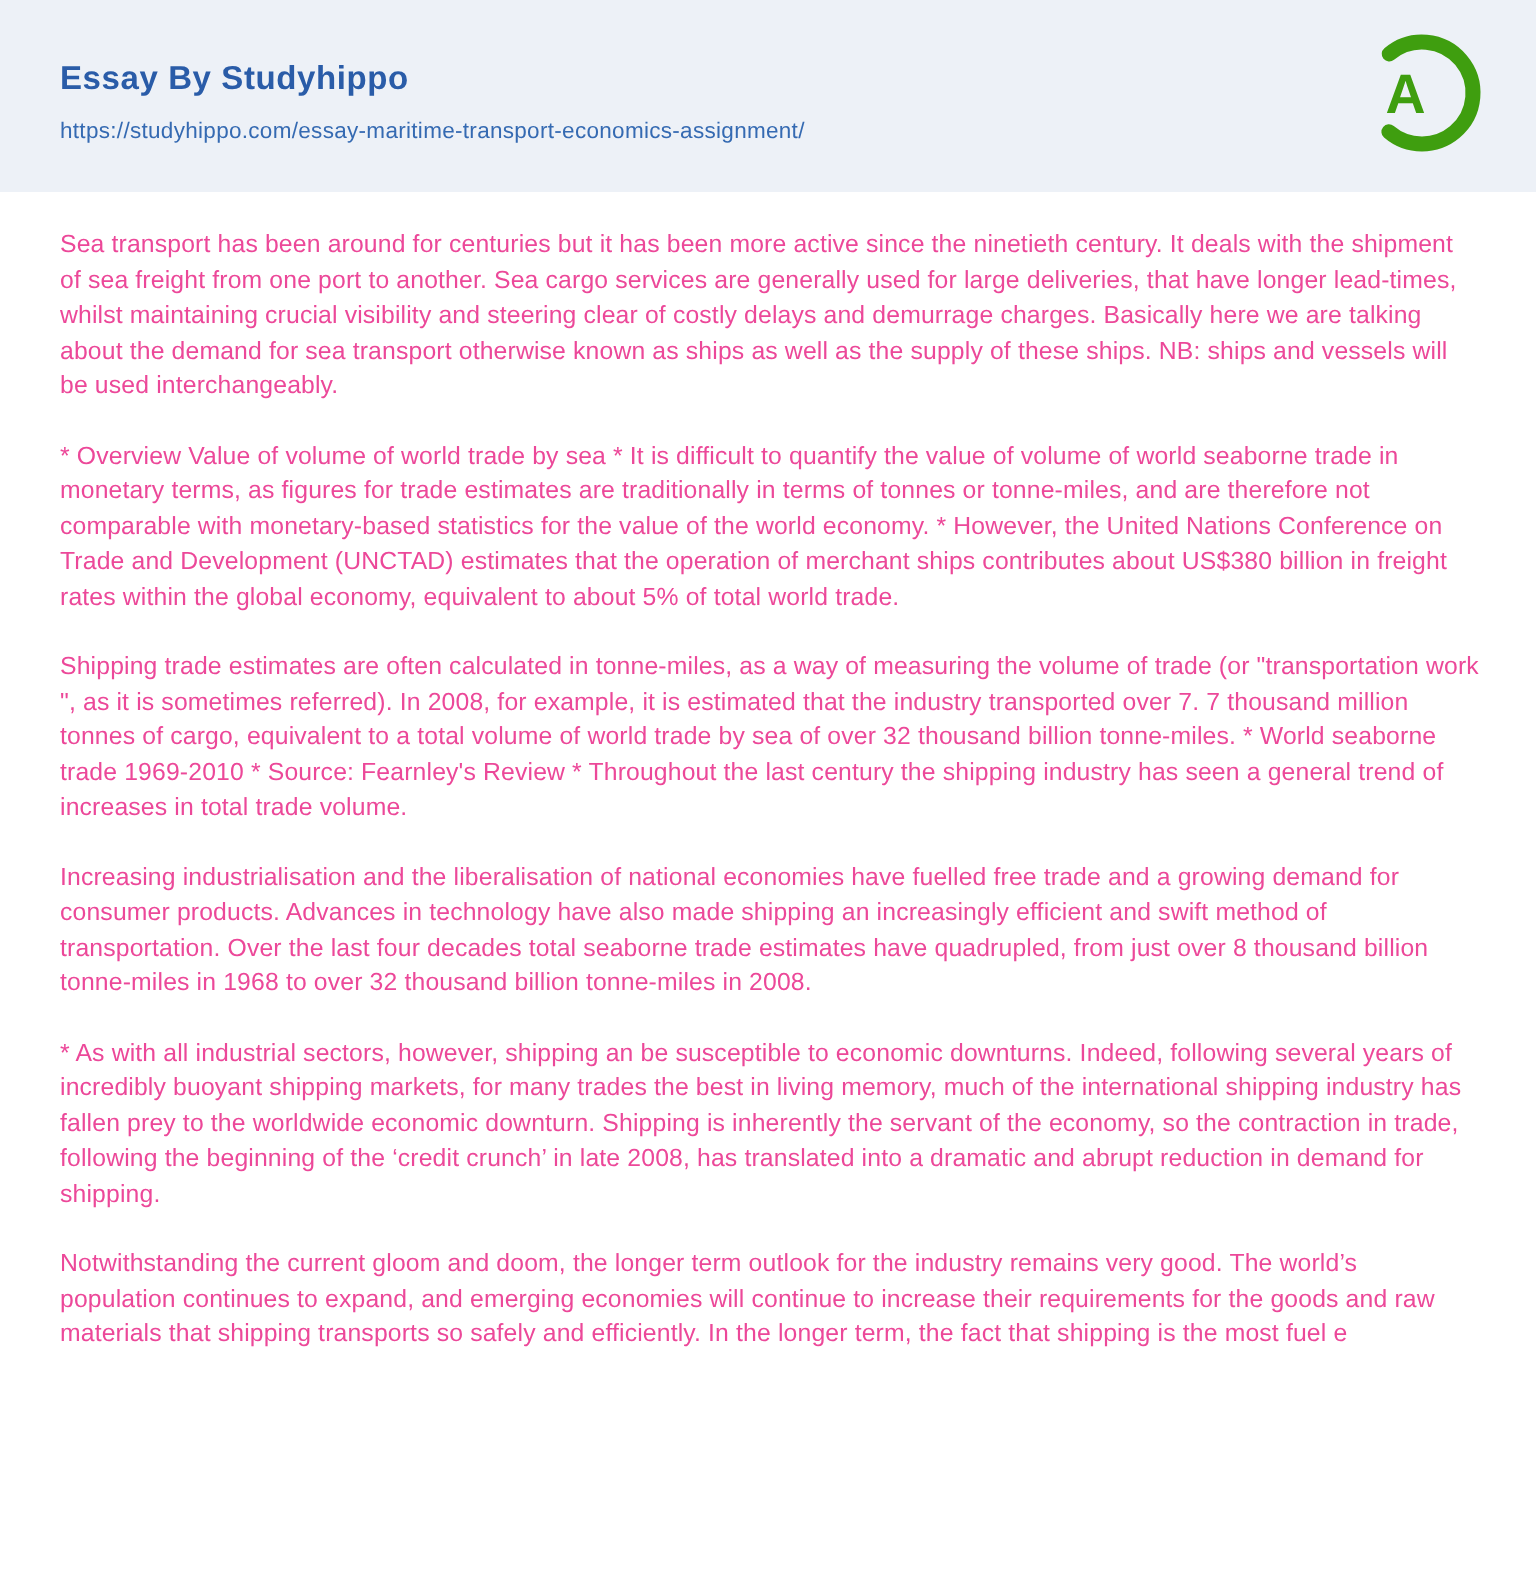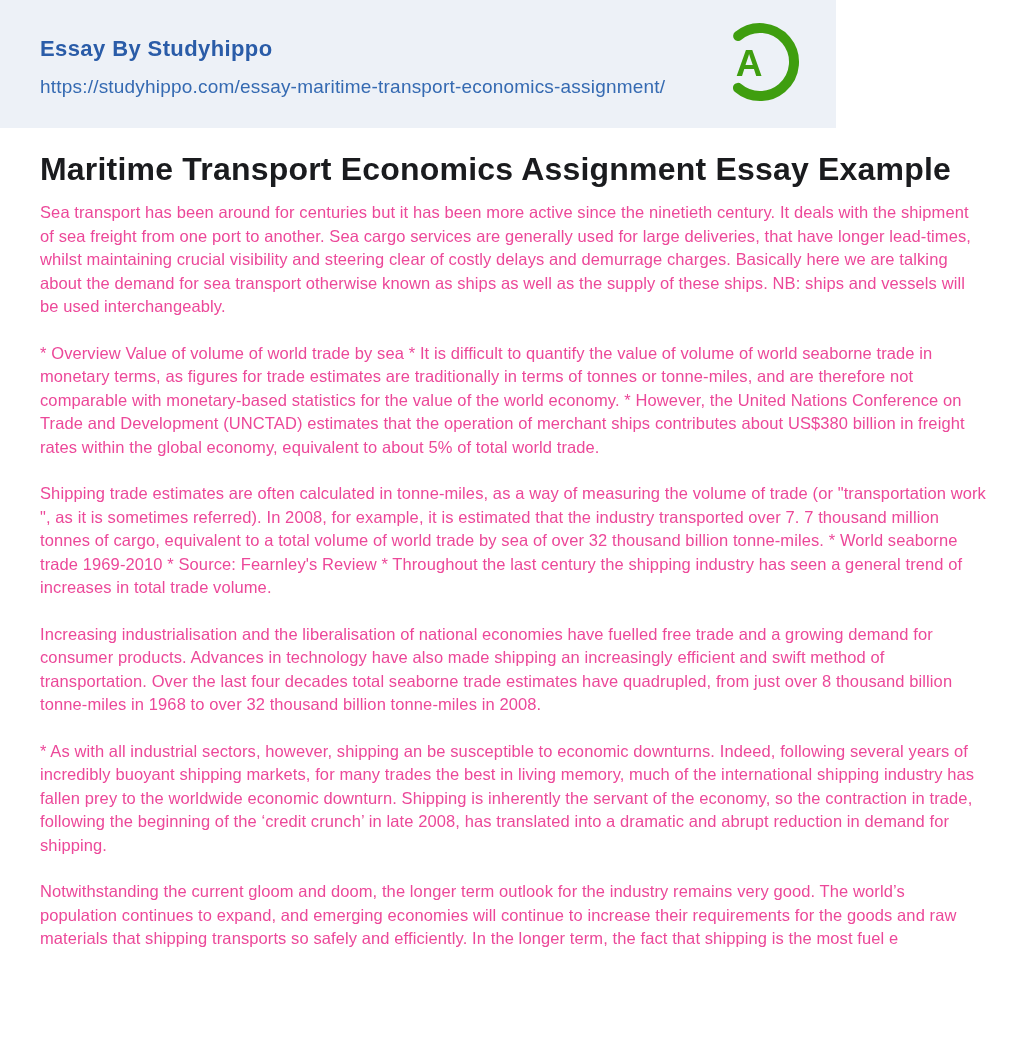--- a/index.html
+++ b/index.html
@@ -5,38 +5,38 @@
   * { margin: 0; padding: 0; box-sizing: border-box; }
   html, body {
     width: 1024px;
     background: #ffffff;
     font-family: "Liberation Sans", sans-serif;
   }
   body { min-height: 1061px; }
 
   
   .page-header {
-    width: 836px;
+    width: 1024px;
     height: 128px;
     background: #edf1f7;
     display: flex;
     align-items: center;
     justify-content: space-between;
     padding: 0 34px 0 40px;
   }
   .header-text { display: flex; flex-direction: column; gap: 14px; padding-top: 6px; }
   .site-title {
     color: #2a5ca8;
     font-size: 22px;
     font-weight: 700;
     letter-spacing: 0.4px;
   }
   .page-url {
     color: #356ab2;
-    font-size: 19px;
+    font-size: 15px;
     font-weight: 400;
     letter-spacing: 0.2px;
     text-decoration: none;
   }
   .logo { width: 84px; height: 84px; flex: 0 0 auto; }
 
   
   .article {
     padding: 24px 38px 0 40px;
     max-width: 1024px;
@@ -68,21 +68,20 @@
   </div>
   <span>
     <svg class="logo" viewBox="0 0 84 84" aria-hidden="true">
       <circle cx="42" cy="42" r="34" fill="none" stroke="#3f9e0f" stroke-width="10" stroke-linecap="round" stroke-dasharray="154.3 59.3" transform="rotate(-130 42 42)"></circle>
       <text x="31" y="43" text-anchor="middle" dominant-baseline="central" font-family="Liberation Sans, sans-serif" font-size="37" font-weight="700" fill="#3f9e0f">A</text>
     </svg>
   </span>
 </header>
 
 <main class="article">
-  <h1 class="article-title">Maritime Transport Economics Assignment Essay Example</h1>
 
   <p class="essay-paragraph">Sea transport has been around for centuries but it has been more active since the ninetieth century. It deals with the shipment of sea freight from one port to another. Sea cargo services are generally used for large deliveries, that have longer lead-times, whilst maintaining crucial visibility and steering clear of costly delays and demurrage charges. Basically here we are talking about the demand for sea transport otherwise known as ships as well as the supply of these ships. NB: ships and vessels will be used interchangeably.</p>
   <p class="essay-paragraph">* Overview Value of volume of world trade by sea * It is difficult to quantify the value of volume of world seaborne trade in monetary terms, as figures for trade estimates are traditionally in terms of tonnes or tonne-miles, and are therefore not comparable with monetary-based statistics for the value of the world economy. * However, the United Nations Conference on Trade and Development (UNCTAD) estimates that the operation of merchant ships contributes about US$380 billion in freight rates within the global economy, equivalent to about 5% of total world trade.</p>
   <p class="essay-paragraph">Shipping trade estimates are often calculated in tonne-miles, as a way of measuring the volume of trade (or "transportation work ", as it is sometimes referred). In 2008, for example, it is estimated that the industry transported over 7. 7 thousand million tonnes of cargo, equivalent to a total volume of world trade by sea of over 32 thousand billion tonne-miles. * World seaborne trade 1969-2010 * Source: Fearnley's Review * Throughout the last century the shipping industry has seen a general trend of increases in total trade volume.</p>
   <p class="essay-paragraph">Increasing industrialisation and the liberalisation of national economies have fuelled free trade and a growing demand for consumer products. Advances in technology have also made shipping an increasingly efficient and swift method of transportation. Over the last four decades total seaborne trade estimates have quadrupled, from just over 8 thousand billion tonne-miles in 1968 to over 32 thousand billion tonne-miles in 2008.</p>
   <p class="essay-paragraph">* As with all industrial sectors, however, shipping an be susceptible to economic downturns. Indeed, following several years of incredibly buoyant shipping markets, for many trades the best in living memory, much of the international shipping industry has fallen prey to the worldwide economic downturn. Shipping is inherently the servant of the economy, so the contraction in trade, following the beginning of the ‘credit crunch’ in late 2008, has translated into a dramatic and abrupt reduction in demand for shipping.</p>
   <p class="essay-paragraph">Notwithstanding the current gloom and doom, the longer term outlook for the industry remains very good. The world’s population continues to expand, and emerging economies will continue to increase their requirements for the goods and raw materials that shipping transports so safely and efficiently. In the longer term, the fact that shipping is the most fuel e</p>
 </main>
 
 </body></html>

